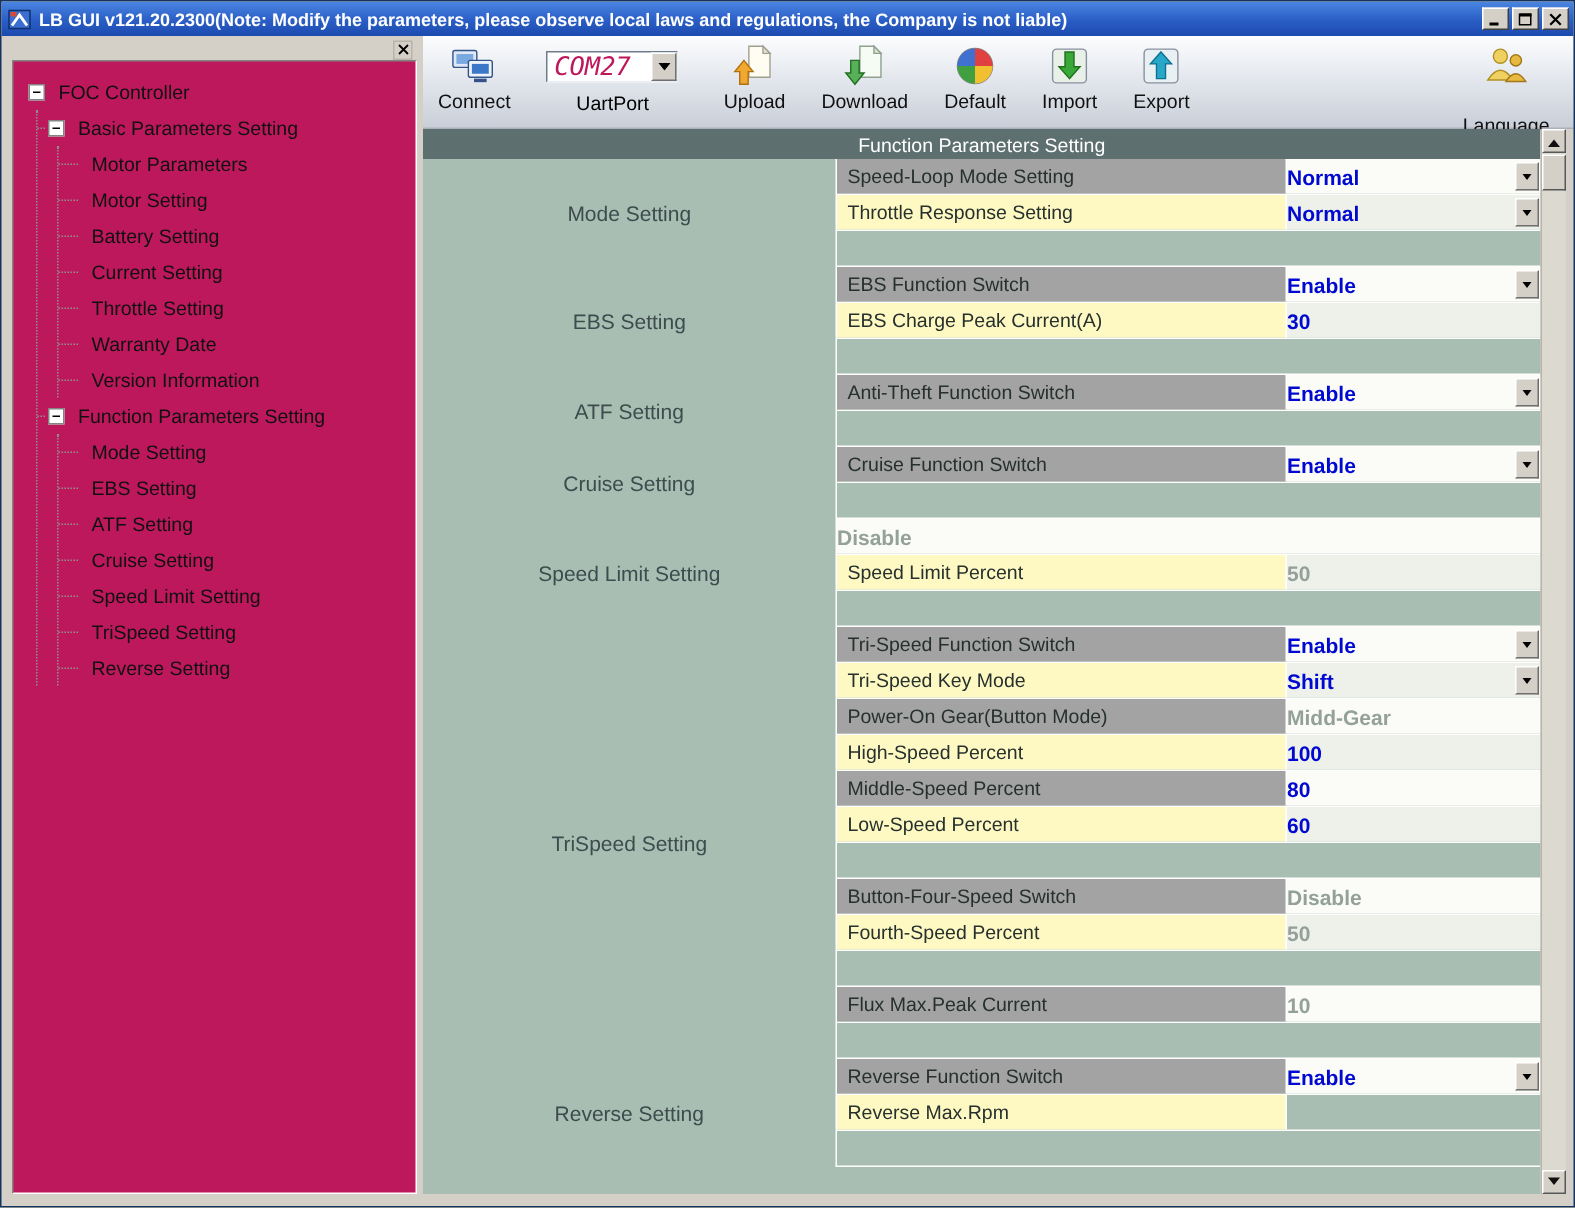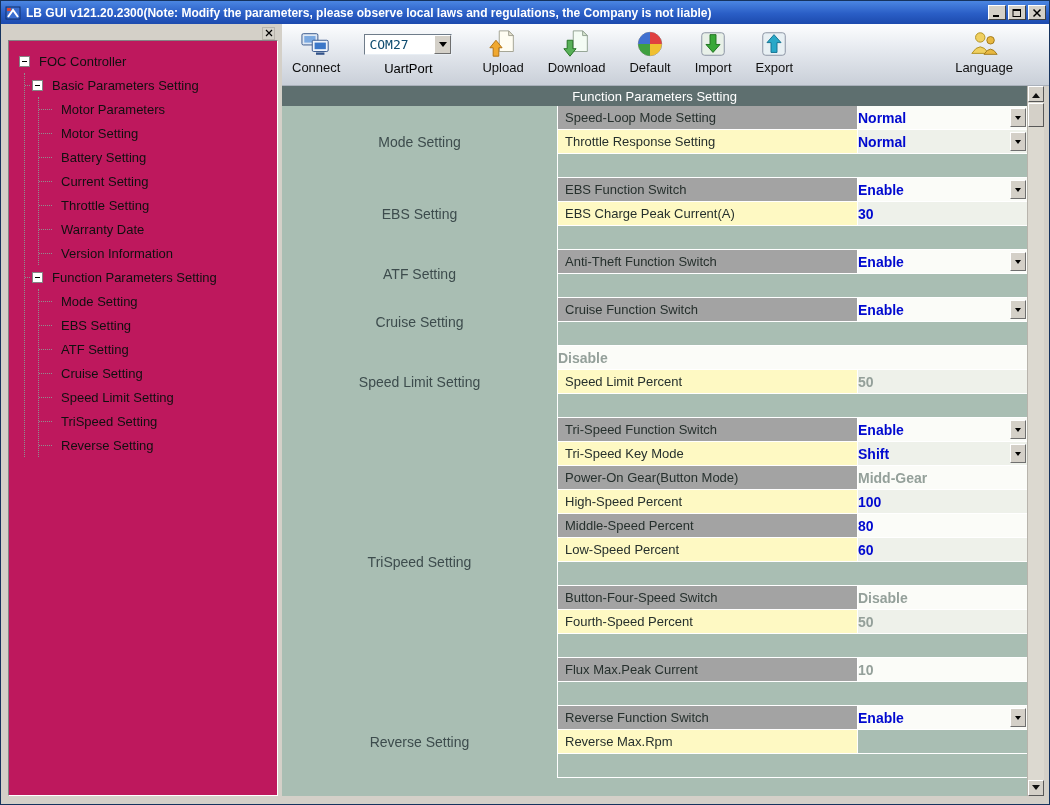--- a/index.html
+++ b/index.html
@@ -67,28 +67,28 @@
     margin-right: 24px; font-size: 13px; color: #101010; cursor: default;
   }
   .tool .icon { width: 30px; height: 30px; display: block; }
   .tool .lbl { margin-top: 1px; white-space: nowrap; }
   .combo-wrap { display: flex; flex-direction: column; align-items: center; margin-right: 30px; }
   .combo {
     width: 88px; height: 21px; margin-top: 5px;
     background: #fff; border: 1px solid; border-color: #6f7c8a #e8eef4 #e8eef4 #6f7c8a;
     display: flex; align-items: center;
   }
-  .combo-text { flex: 1; padding-left: 4px; font-family: "DejaVu Sans Mono", monospace; font-size: 13px; color: #0c4a6e; }
+  .combo-text { flex: 1; padding-left: 4px; font-family: "DejaVu Sans Mono", monospace; font-size: 17px; color: #be185d; font-style: italic; }
   .combo-btn {
     width: 17px; height: 100%; background: #d4d0c8;
     border: 1px solid; border-color: #ffffff #6f6f6f #6f6f6f #ffffff;
     display: flex; align-items: center; justify-content: center;
   }
   .combo-wrap .lbl { margin-top: 6px; font-size: 13px; }
-  .tool.lang { margin-left: auto; margin-right: 22px; }
+  .tool.lang { margin-left: auto; margin-right: 2px; gap: 16px; }
   .arrow-down-small { width: 0; height: 0; border: 4px solid transparent; border-top: 5px solid #000; margin-top: 4px; }
 
   
   .main { flex: 1; display: flex; overflow: hidden; padding: 0 5px 8px 0; }
   .tablecol { flex: 1; display: flex; flex-direction: column; overflow: hidden; }
   .theader {
     height: 20px; flex: none; background: #5e6f6f; color: #fff;
     font-size: 13px; display: flex; align-items: center; justify-content: center;
   }
   .tbody { flex: 1; background: #a9beb3; overflow: hidden; }

